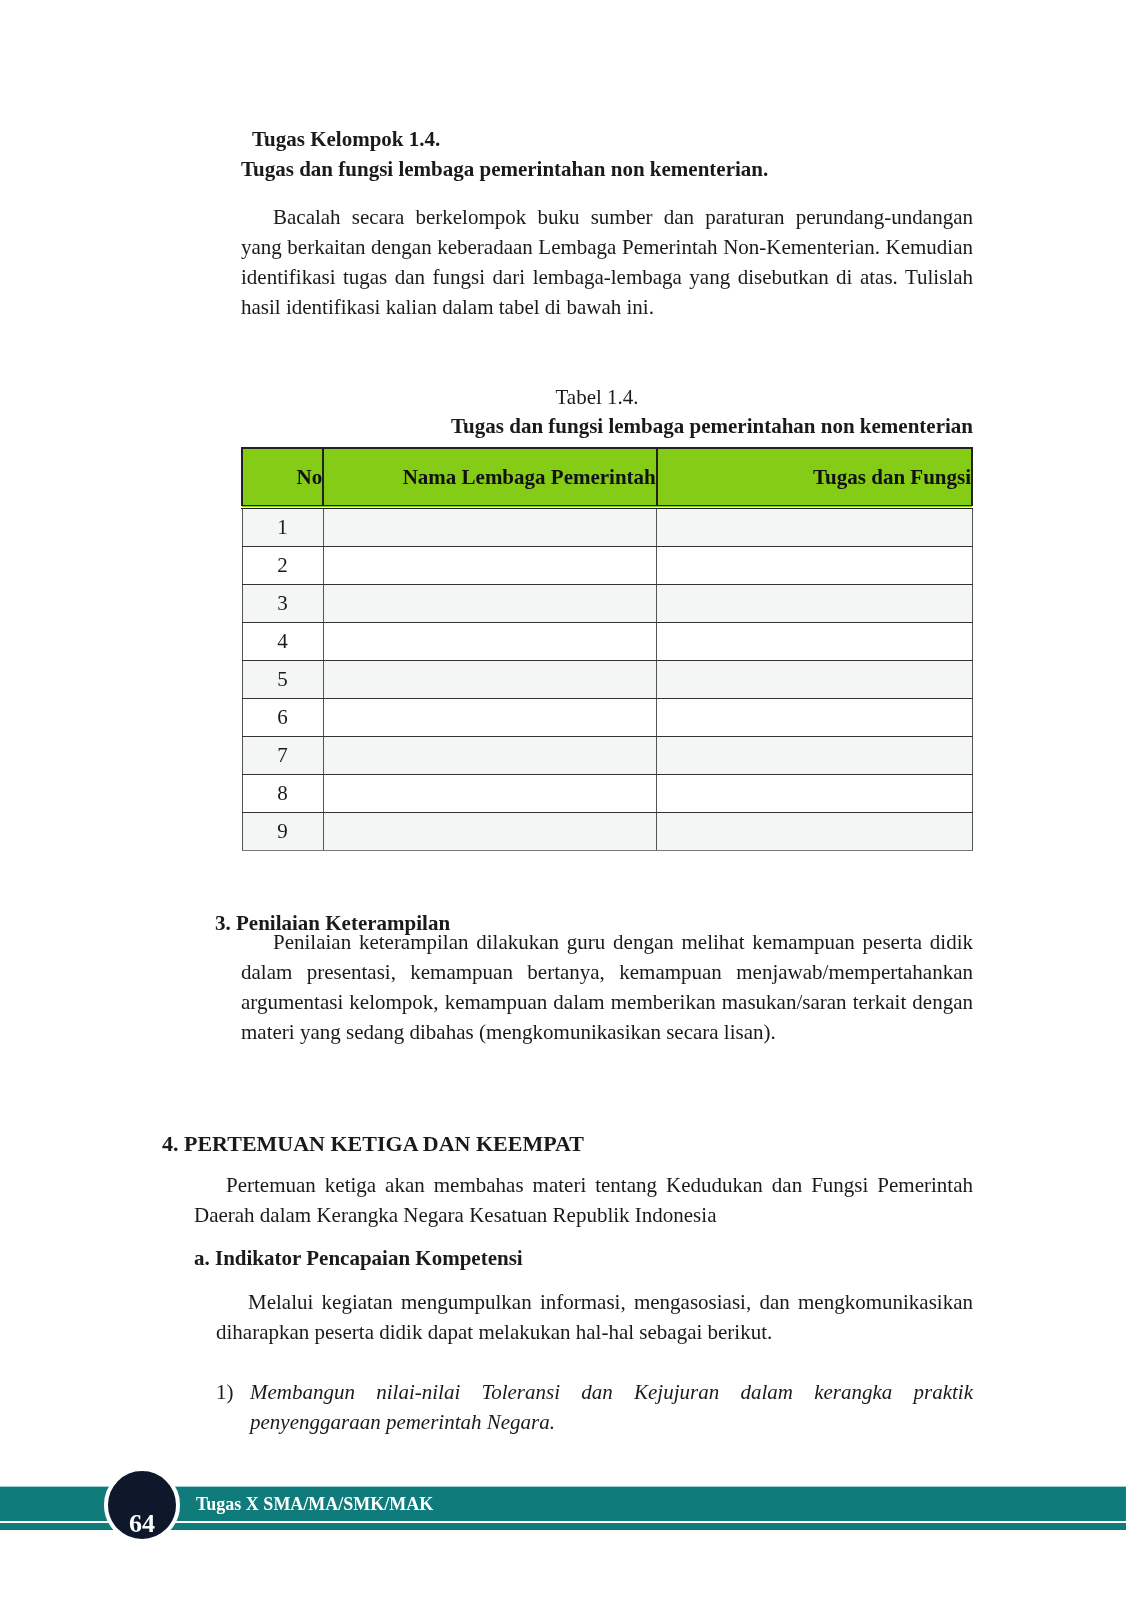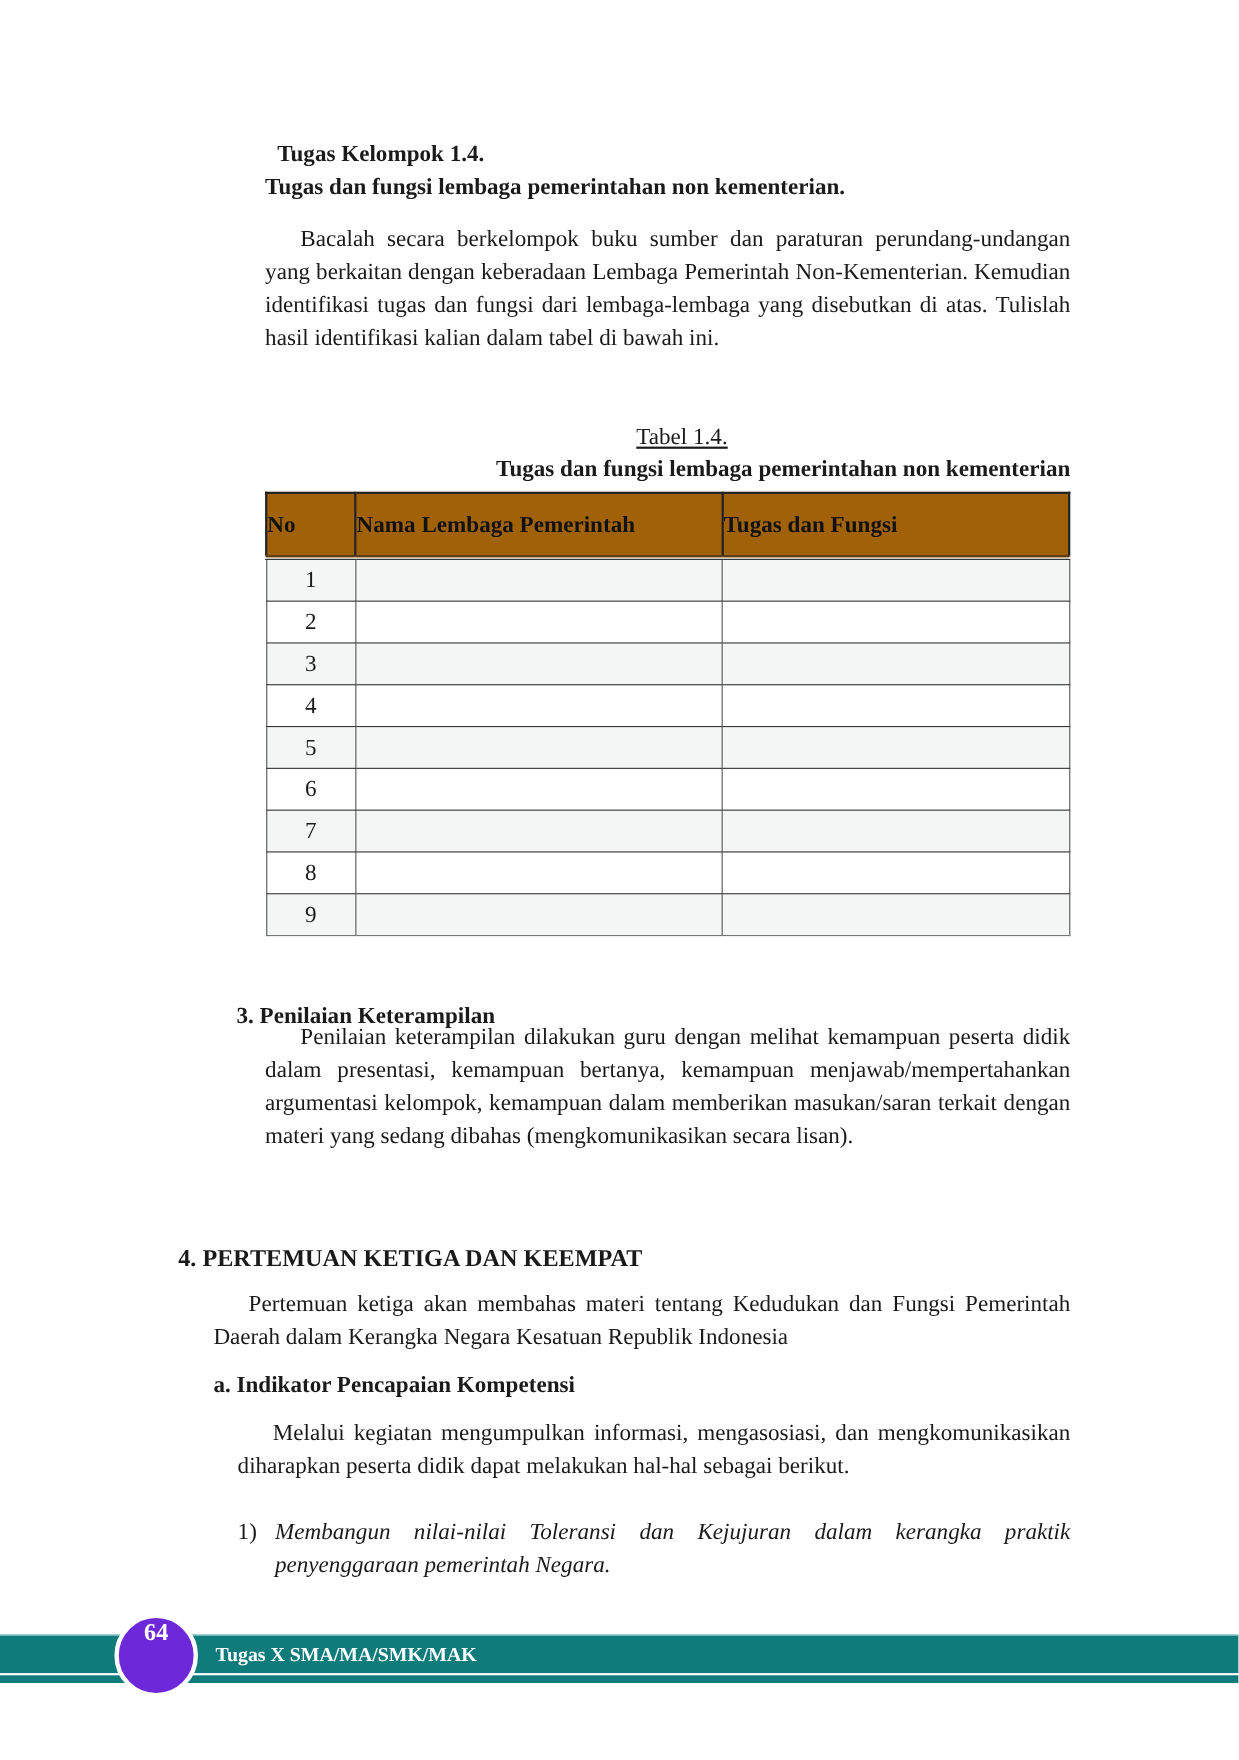--- a/index.html
+++ b/index.html
@@ -16,23 +16,23 @@
     text-align-last: left;
   }
   .para .indent { display: inline-block; width: 32px; }
   .center { text-align: center; }
 
   table.tbl {
     position: absolute; left: 241px; top: 447px; width: 732px;
     border-collapse: collapse; font-size: 21px;
   }
   .tbl th {
-    background: #a16207; color: #111; font-weight: bold;
+    background: #84cc16; color: #111; font-weight: bold;
     height: 56px; border: 2px solid #222; border-bottom: 4px double #222;
-    text-align: left; padding: 0;
+    text-align: right; padding: 0;
   }
   .tbl td {
     height: 37px; border-left: 1.5px solid #555; border-right: 1.5px solid #555;
     border-top: 1.5px solid #333; border-bottom: 1.5px solid #333;
     padding: 0; text-align: center;
   }
   .tbl tr.odd td { background: #f4f5f5; }
   .tbl tr.even td { background: #ffffff; }
   .tbl tr:last-child td { border-bottom: 1.5px solid #777; }
   .col-no { width: 80px; }
@@ -42,37 +42,37 @@
   .footer-band {
     position: absolute; left: 0; width: 1126px; top: 1486px; height: 34px;
     background: #107b7b; border-top: 1px solid #9fd3d3;
   }
   .footer-line {
     position: absolute; left: 0; width: 1126px; top: 1523px; height: 7px;
     background: #107b7b;
   }
   .footer-circle {
     position: absolute; left: 104px; top: 1467px; width: 68px; height: 68px;
-    border-radius: 50%; background: #6d28d9; border: 4px solid #ffffff;
-    color: #ffffff; font-weight: bold; font-size: 22px;
-    display: flex; align-items: flex-start; justify-content: center;
+    border-radius: 50%; background: #0f172a; border: 4px solid #ffffff;
+    color: #ffffff; font-weight: bold; font-size: 26px;
+    display: flex; align-items: flex-end; justify-content: center;
   }
   .footer-text {
     position: absolute; left: 196px; top: 1490px; height: 28px; line-height: 28px;
     color: #ffffff; font-weight: bold; font-size: 18px;
   }
 </style>
 </head>
 <body>
 
 <div class="abs heading bold" style="left:252px; top:124px; width:740px;">Tugas Kelompok 1.4.</div>
 <div class="abs heading bold" style="left:241px; top:154px; width:740px;">Tugas dan fungsi lembaga pemerintahan non kementerian.</div>
 <div class="abs para" style="left:241px; top:202px; width:732px;"><span class="indent"></span><span>Bacalah secara berkelompok buku sumber dan paraturan perundang-undangan yang berkaitan dengan keberadaan Lembaga Pemerintah Non-Kementerian. Kemudian identifikasi tugas dan fungsi dari lembaga-lembaga yang disebutkan di atas. Tulislah hasil identifikasi kalian dalam tabel di bawah ini.</span></div>
 
-<div class="abs para center" style="left:254px; top:382px; width:732px; text-align:right; text-align-last:center;text-decoration:underline;">Tabel 1.4.</div>
+<div class="abs para center" style="left:231px; top:382px; width:732px; text-align:right; text-align-last:center;">Tabel 1.4.</div>
 <div class="abs heading bold center" style="left:241px; top:411px; width:732px;text-align:right;">Tugas dan fungsi lembaga pemerintahan non kementerian</div>
 
 <table class="tbl">
   <thead>
     <tr>
       <th class="col-no">No</th>
       <th class="col-nama">Nama Lembaga Pemerintah</th>
       <th class="col-tugas">Tugas dan Fungsi</th>
     </tr>
   </thead>

